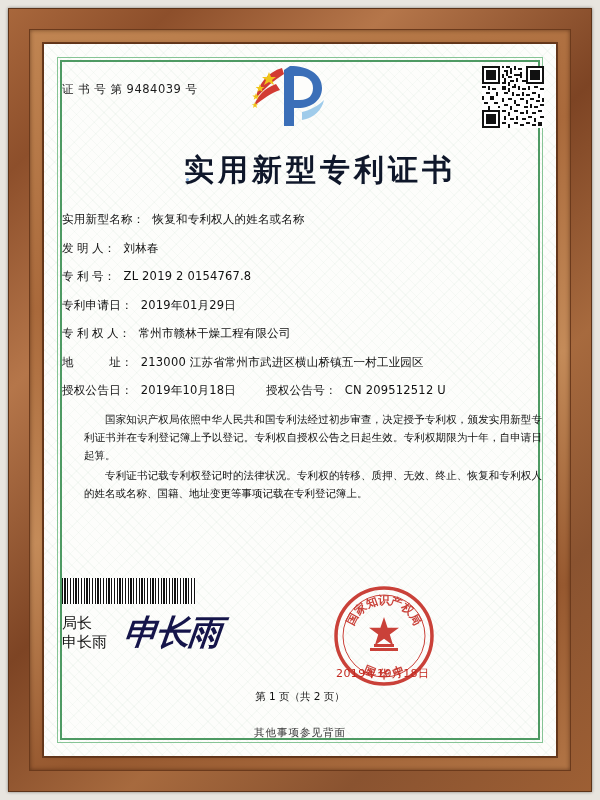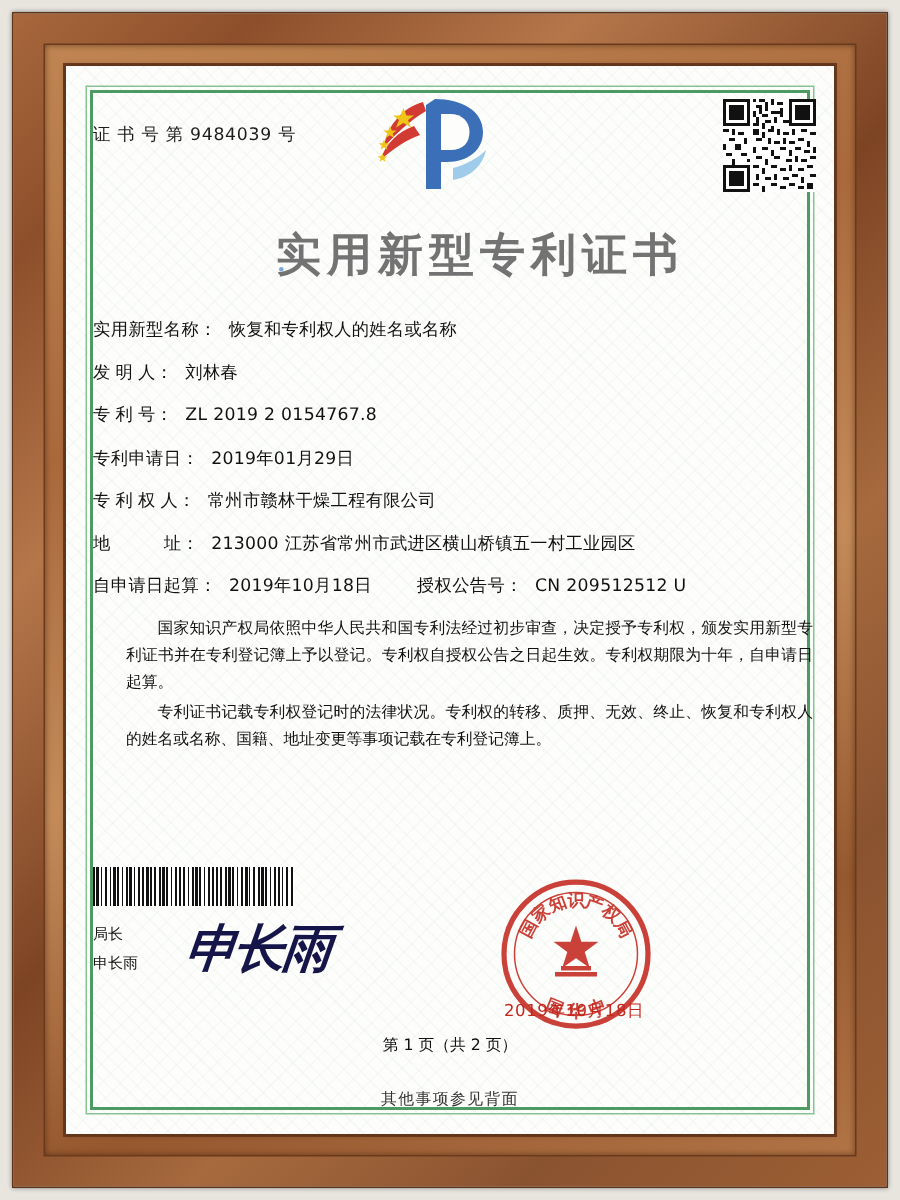--- a/index.html
+++ b/index.html
@@ -114,21 +114,21 @@
 
   .title {
     position: absolute;
     left: 0;
     right: 0;
     top: 150px;
     text-align: center;
     font-size: 30px;
     font-weight: bold;
     letter-spacing: 4px;
-    color: #737373;
+    color: #0f172a;
     font-family: "DejaVu Sans", sans-serif;
     padding-left: 40px;
   }
 
   
   .fields {
     position: absolute;
     left: 62px;
     top: 212px;
     width: 390px;
@@ -184,21 +184,21 @@
       repeating-linear-gradient(90deg,
         #111 0 1px, #fff 1px 2px, #111 2px 4px, #fff 4px 5px,
         #111 5px 6px, #fff 6px 8px, #111 8px 9px, #fff 9px 11px);
   }
 
   
   .sig-block {
     position: absolute;
     left: 62px;
     top: 614px;
-    font-size: 10px;
+    font-size: 15px;
     line-height: 19px;
     color: #111;
     font-family: "DejaVu Sans", sans-serif;
   }
   .sig-name {
     position: absolute;
     left: 124px;
     top: 610px;
     font-size: 34px;
     color: #15154a;
@@ -409,21 +409,21 @@
   </div>
   <div class="field-row">
     <span class="field-label">专 利 权 人：</span>
     <span class="field-value">常州市赣林干燥工程有限公司</span>
   </div>
   <div class="field-row">
     <span class="field-label">地　　　址：</span>
     <span class="field-value">213000  江苏省常州市武进区横山桥镇五一村工业园区</span>
   </div>
   <div class="field-row">
-    <span class="field-label">自申请日起算：</span>
+    <span class="field-label">授权公告日：</span>
     <span class="field-value">2019年10月18日</span>
     <span class="field-label field-label2">授权公告号：</span>
     <span class="field-value">CN 209512512 U</span>
   </div>
 </div>
 
 <div class="body-text">
   <p>国家知识产权局依照中华人民共和国专利法经过初步审查，决定授予专利权，颁发实用新型专利证书并在专利登记簿上予以登记。专利权自授权公告之日起生效。专利权期限为十年，自申请日起算。</p>
   <p>专利证书记载专利权登记时的法律状况。专利权的转移、质押、无效、终止、恢复和专利权人的姓名或名称、国籍、地址变更等事项记载在专利登记簿上。</p>
 </div>

